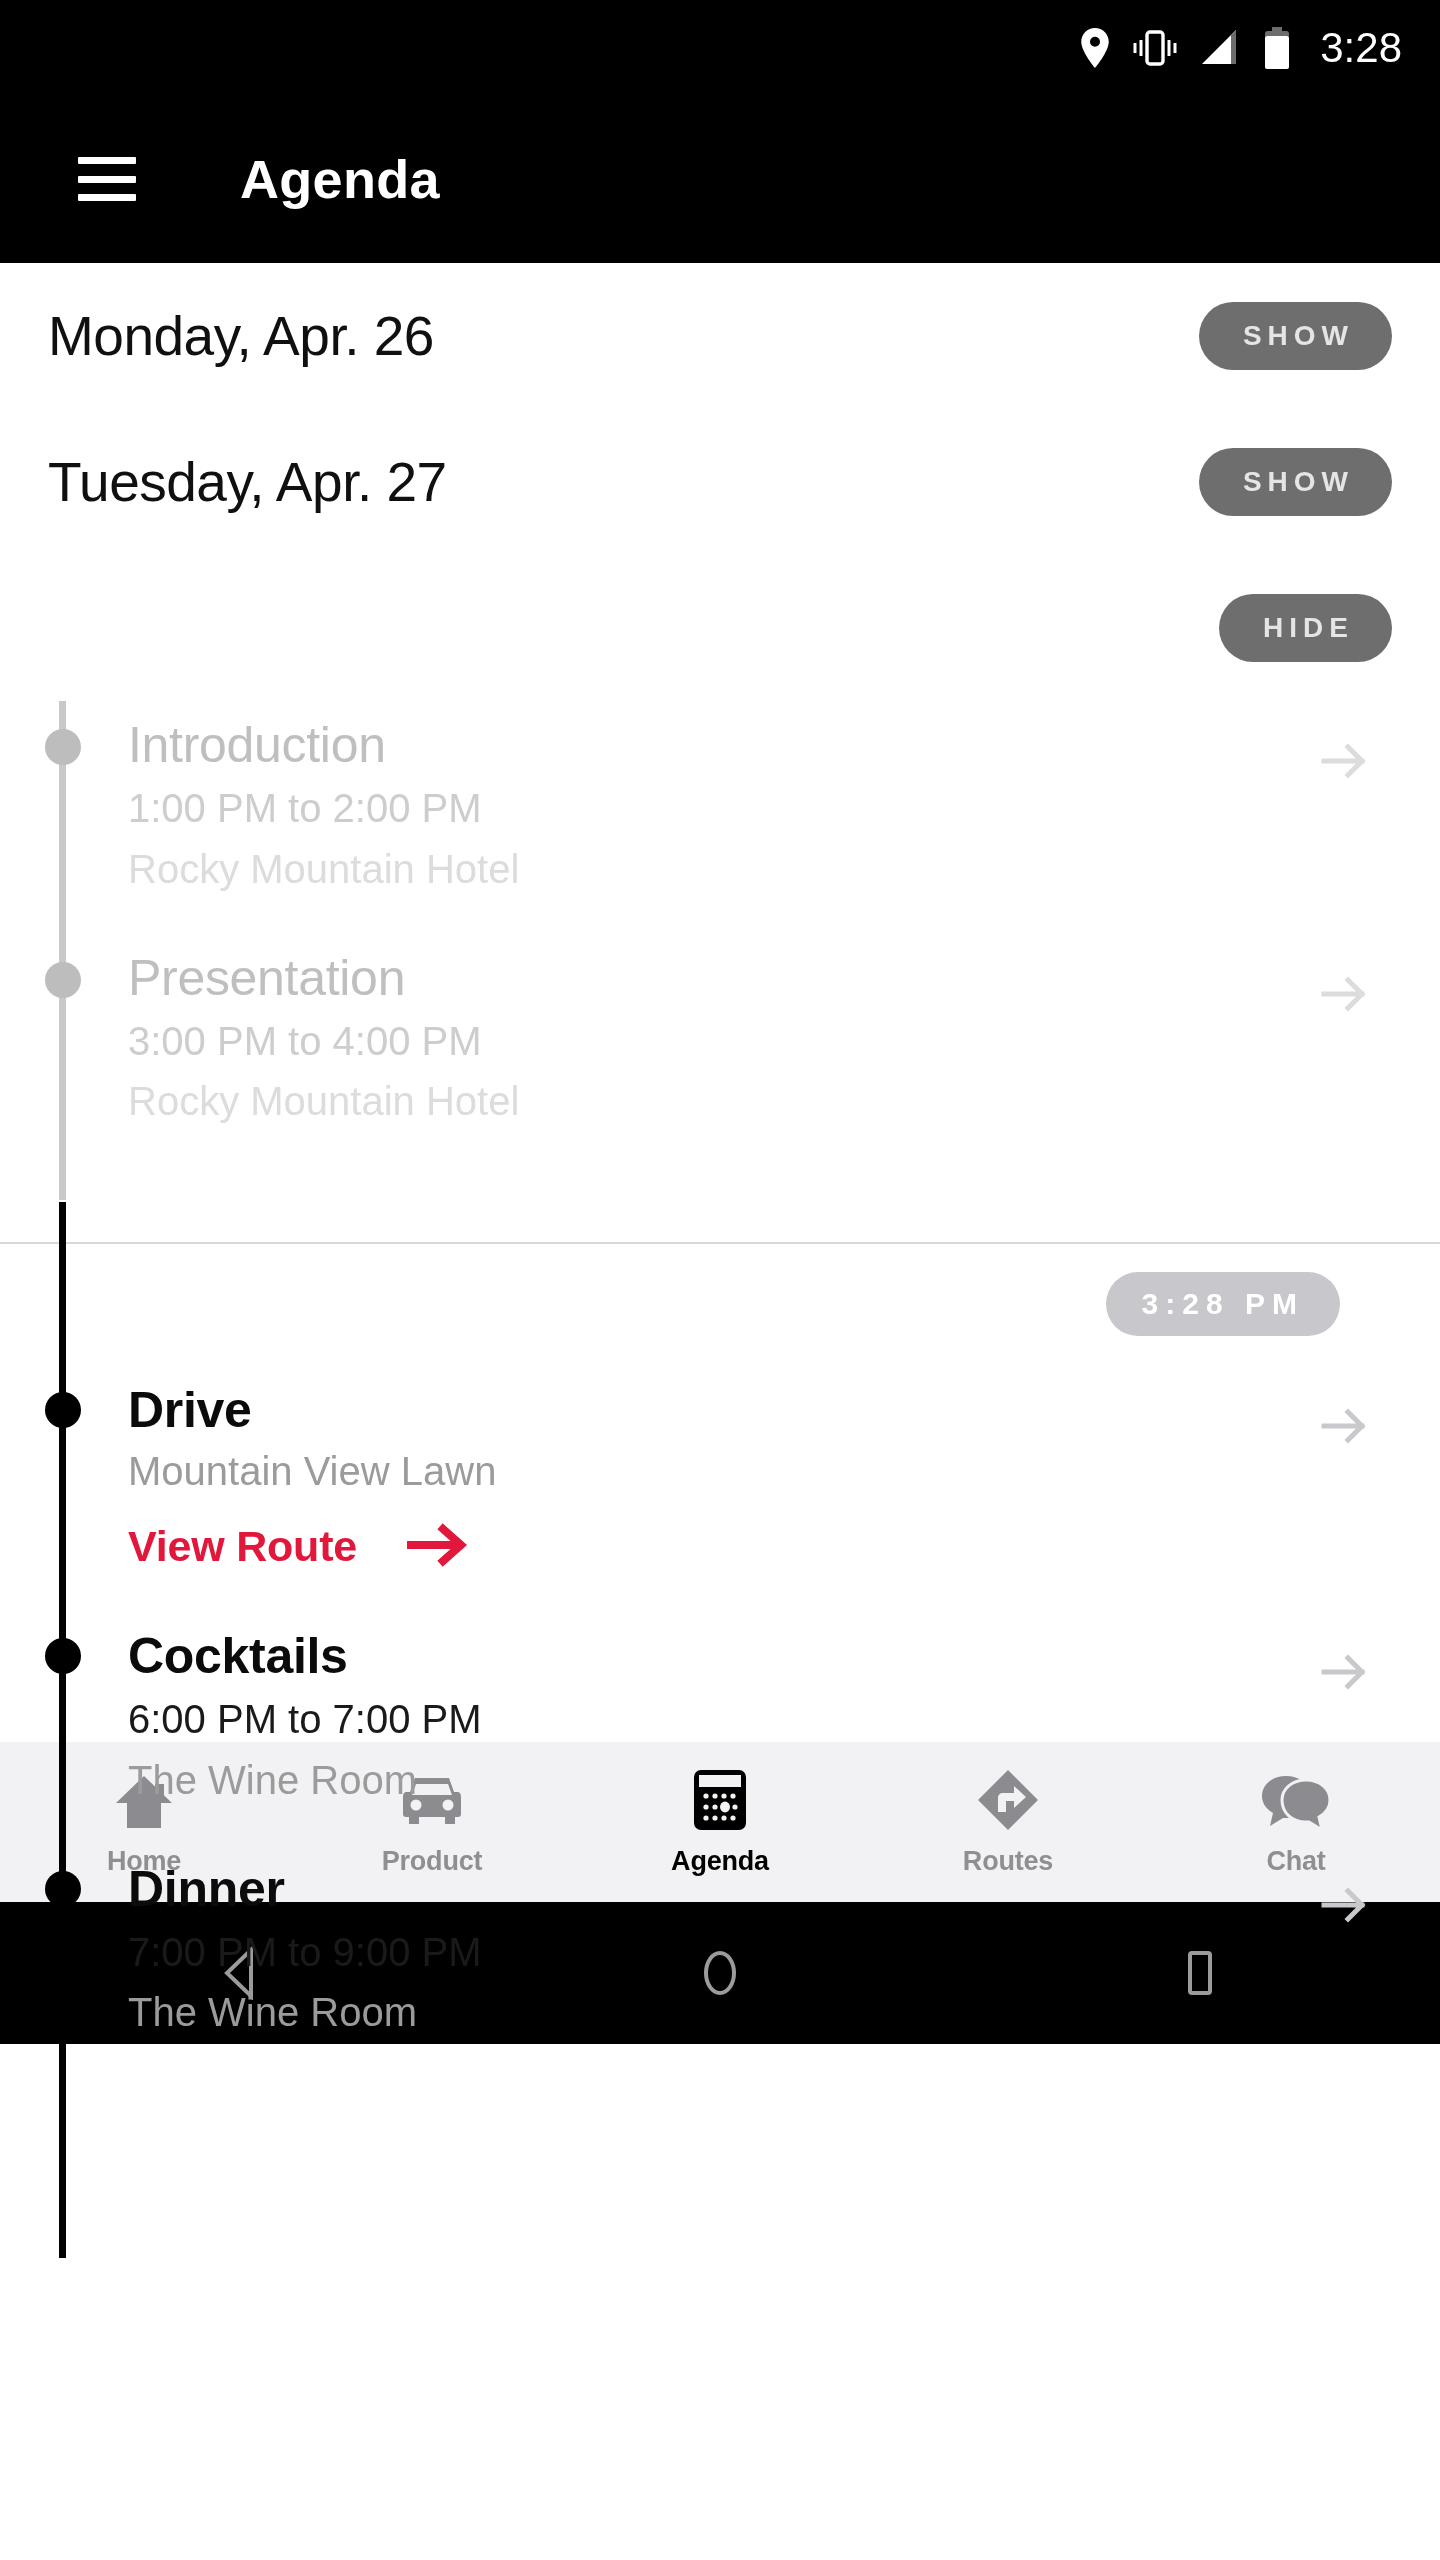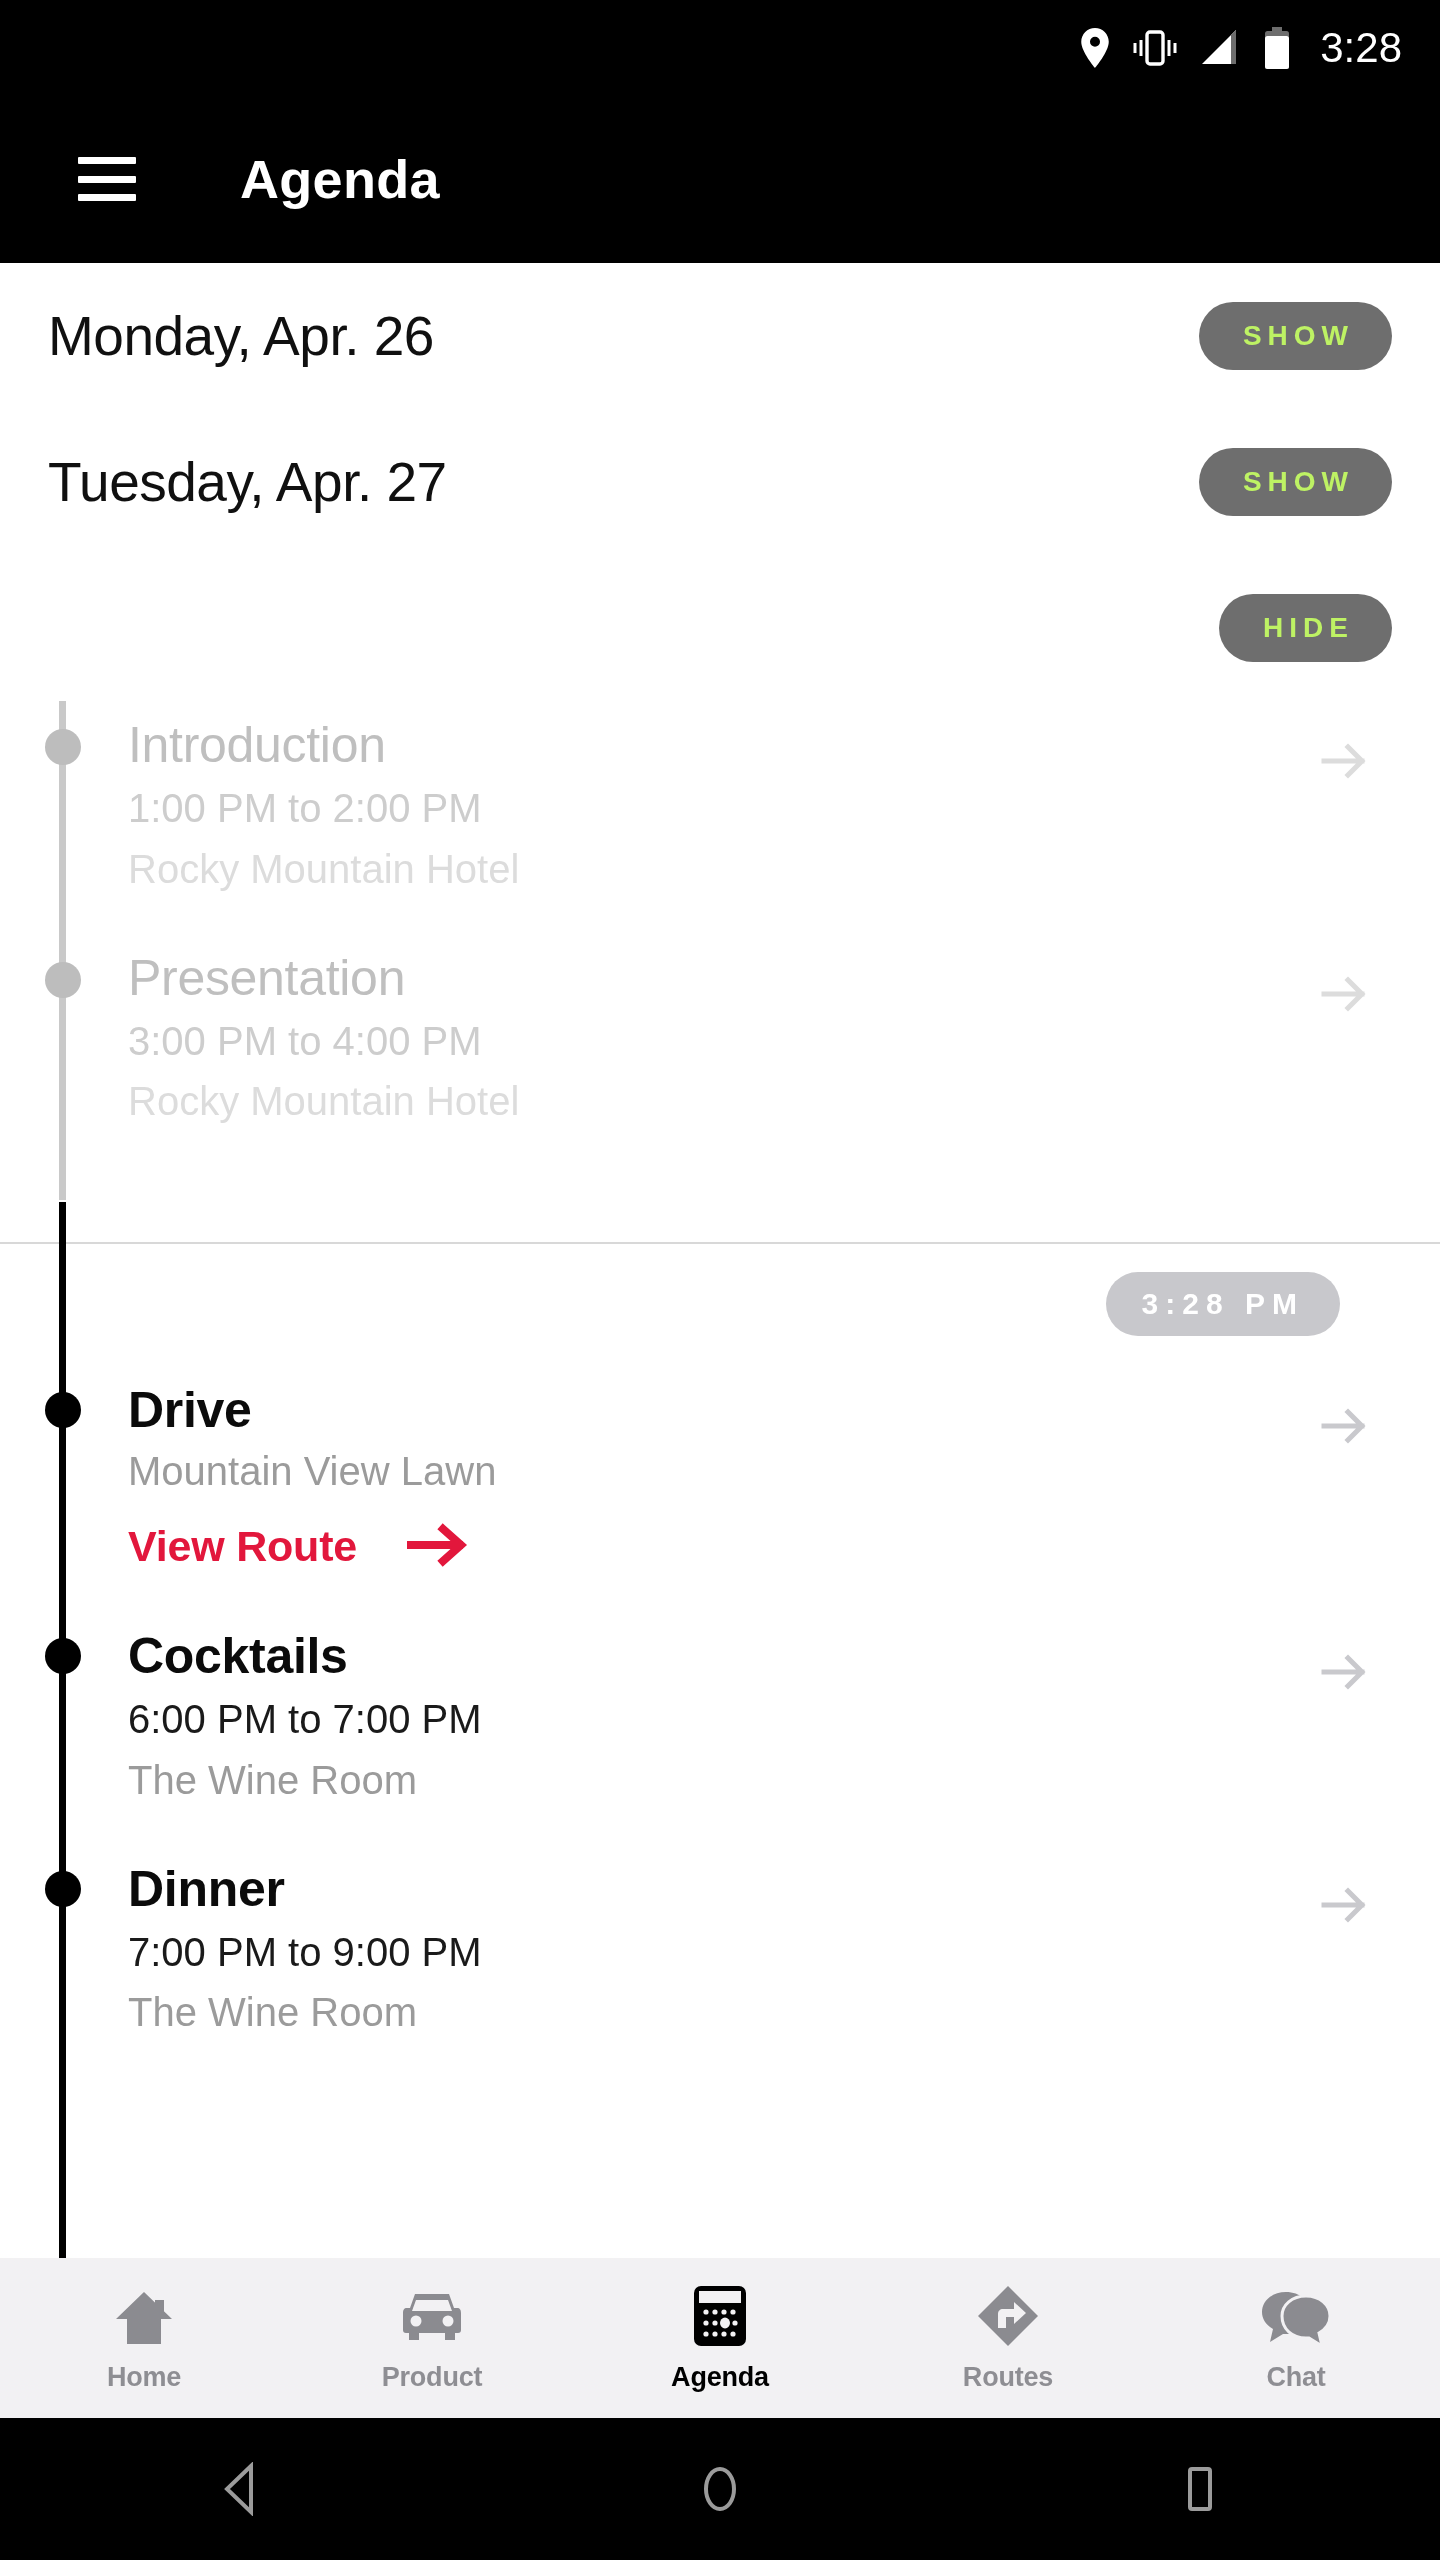--- a/index.html
+++ b/index.html
@@ -2,21 +2,21 @@
 <html><head>
 <meta charset="utf-8">
 <style>
   * { margin:0; padding:0; box-sizing:border-box; }
   html, body {
     width:1440px; height:2560px;
     background:#ffffff;
     font-family:"Liberation Sans", sans-serif;
     overflow:hidden;
   }
-  .phone { position:relative; width:1440px; height:2560px; background:#ffffff; }
+  .phone { position:relative; width:1440px; height:2044px; background:#ffffff; }
 
   
   .statusbar{
     position:absolute; top:0; left:0; width:1440px; height:95px;
     background:#000000;
     display:flex; align-items:center; justify-content:flex-end;
     padding-right:38px; gap:22px;
   }
   .sb-icon{ display:flex; align-items:center; justify-content:center; }
   .sb-clock{
@@ -47,21 +47,21 @@
   }
 
   
   .day-row{
     position:relative; height:146px; display:flex; align-items:center;
     padding:0 48px 0 48px;
   }
   .day-title{ font-size:55px; color:#101010; font-weight:400; letter-spacing:-0.5px; }
   .day-toggle{
     position:absolute; right:48px; top:50%; transform:translateY(-50%);
-    background:#6e6e6e; color:#bef264;
+    background:#6e6e6e; color:#e5e5e5;
     border:none; border-radius:44px;
     font-family:"Liberation Sans", sans-serif;
     font-size:28px; font-weight:bold; letter-spacing:6px;
     padding:18px 38px 18px 44px; cursor:pointer; min-width:160px; text-align:center;
   }
 
   
   .timeline{ position:relative; }
   .tl-line{
     position:absolute; left:59px; width:7px; z-index:1;

